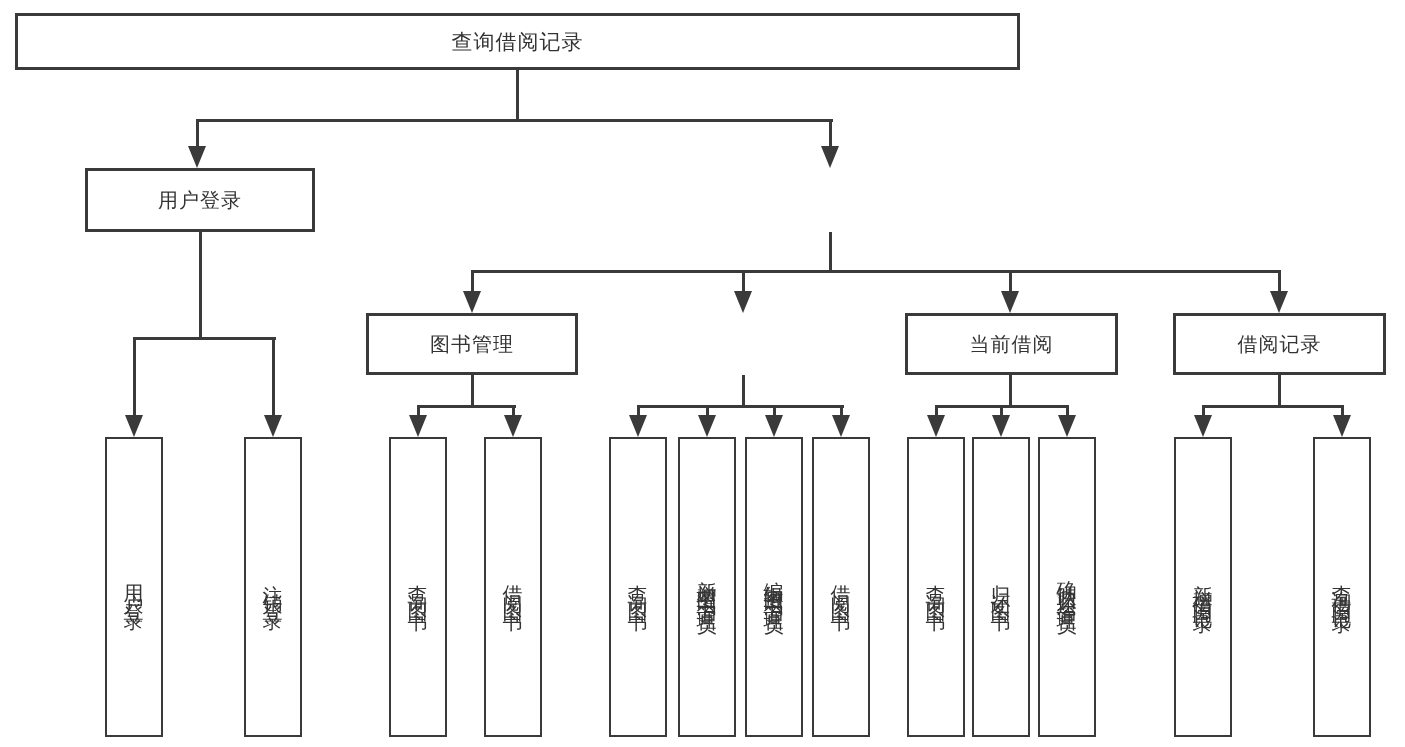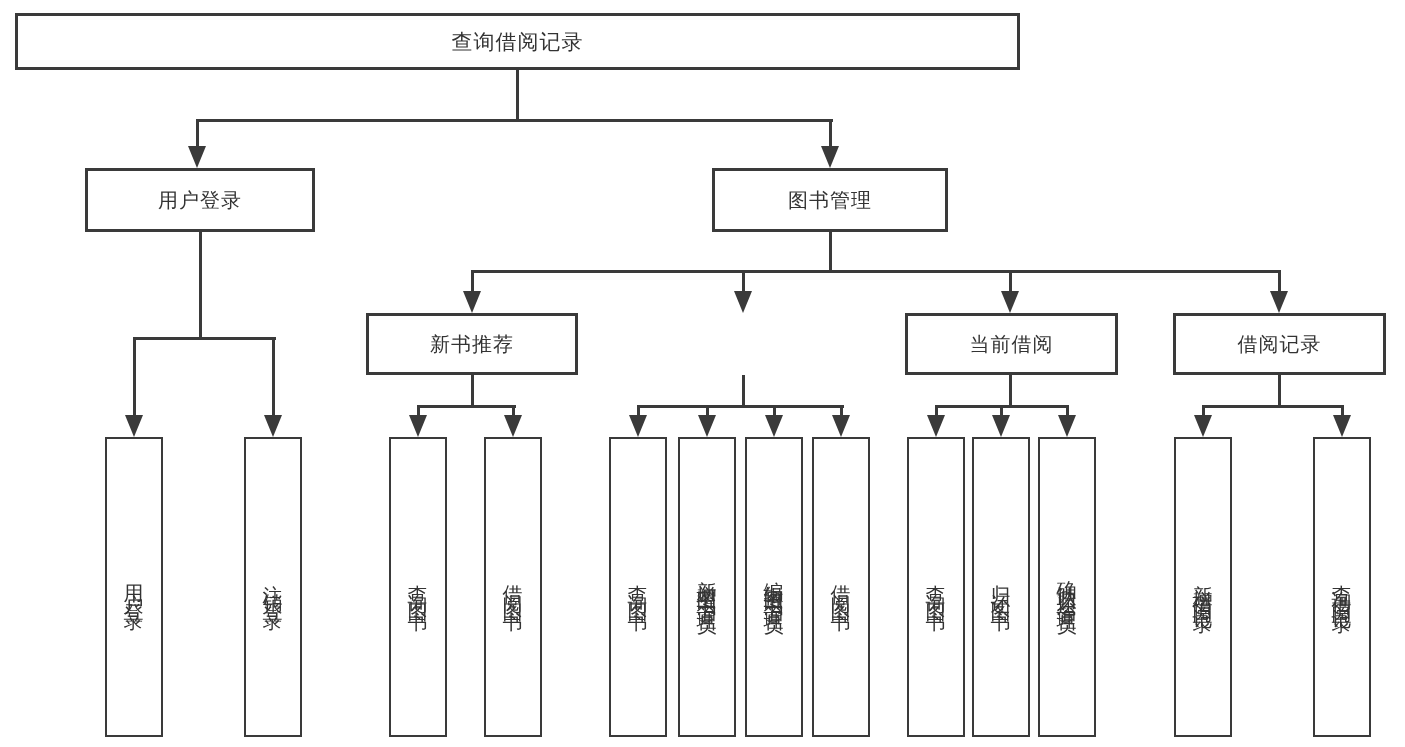--- a/index.html
+++ b/index.html
@@ -48,44 +48,41 @@
   <div class="vline" style="left:516px;top:70px;height:49px;"></div>
   <div class="hline" style="left:196px;top:119px;width:637px;"></div>
   <div class="vline" style="left:196px;top:119px;height:30px;"></div>
   <div class="vline" style="left:829px;top:119px;height:30px;"></div>
   <div class="arrow" style="left:188px;top:146px;"></div>
   <div class="arrow" style="left:821px;top:146px;"></div>
 
   <div class="node" style="left:85px;top:168px;width:230px;height:64px;">
     <span class="lbl">用户登录</span>
   </div>
-  <div class="node" style="left:712px;top:168px;width:236px;height:64px;">
-    <span class="lbl">图书管理</span>
-  </div>
 
   <div class="vline" style="left:199px;top:232px;height:108px;"></div>
   <div class="hline" style="left:133px;top:337px;width:143px;"></div>
   <div class="vline" style="left:133px;top:337px;height:82px;"></div>
   <div class="vline" style="left:272px;top:337px;height:82px;"></div>
   <div class="arrow" style="left:125px;top:415px;"></div>
   <div class="arrow" style="left:264px;top:415px;"></div>
 
   <div class="vline" style="left:829px;top:232px;height:41px;"></div>
   <div class="hline" style="left:471px;top:270px;width:810px;"></div>
   <div class="vline" style="left:471px;top:270px;height:23px;"></div>
   <div class="vline" style="left:742px;top:270px;height:23px;"></div>
   <div class="vline" style="left:1009px;top:270px;height:23px;"></div>
   <div class="vline" style="left:1278px;top:270px;height:23px;"></div>
   <div class="arrow" style="left:463px;top:291px;"></div>
   <div class="arrow" style="left:734px;top:291px;"></div>
   <div class="arrow" style="left:1001px;top:291px;"></div>
   <div class="arrow" style="left:1270px;top:291px;"></div>
 
   <div class="node" style="left:366px;top:313px;width:212px;height:62px;">
-    <span class="lbl">新书推荐</span>
+    <span class="lbl">图书管理</span>
   </div>
   <div class="node" style="left:905px;top:313px;width:213px;height:62px;">
     <span class="lbl">当前借阅</span>
   </div>
   <div class="node" style="left:1173px;top:313px;width:213px;height:62px;">
     <span class="lbl">借阅记录</span>
   </div>
 
   <div class="vline" style="left:471px;top:375px;height:32px;"></div>
   <div class="hline" style="left:417px;top:405px;width:99px;"></div>

